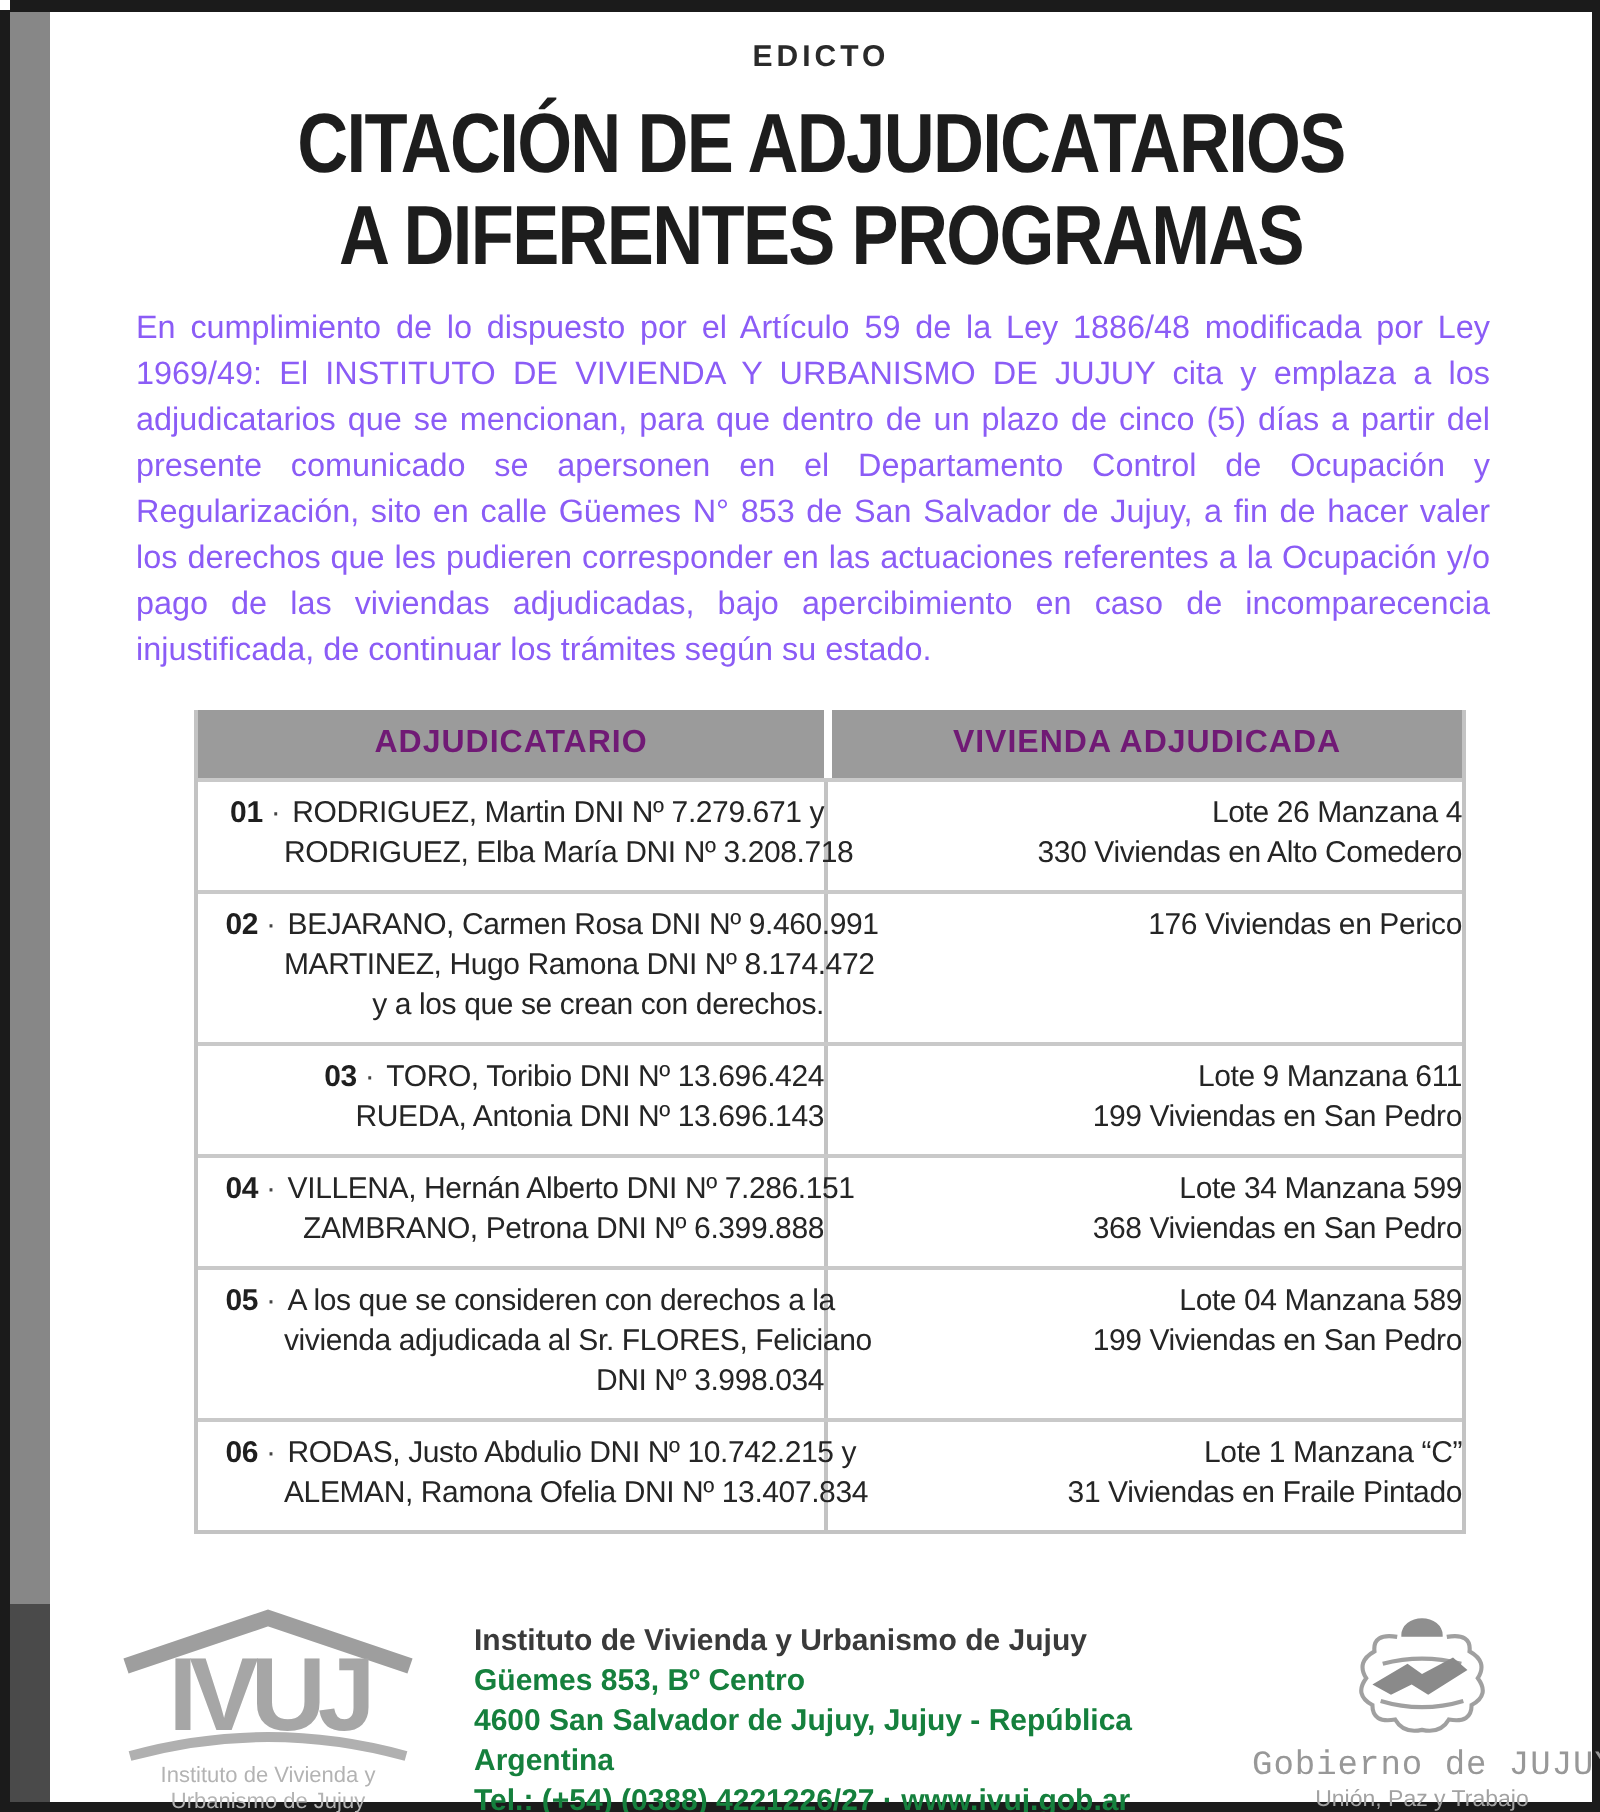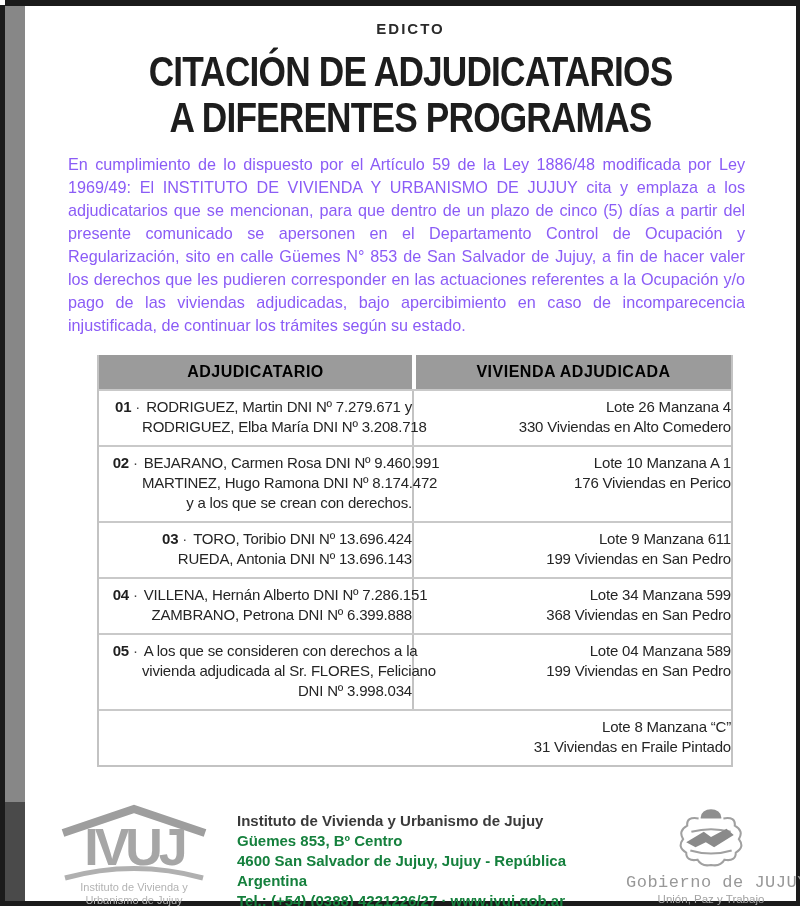--- a/index.html
+++ b/index.html
@@ -56,21 +56,21 @@
   .adj-table {
     margin: 18px 0 0 72px;
     width: 636px;
     border-left: 2px solid #c3c3c3;
     border-right: 2px solid #c3c3c3;
     border-bottom: 2px solid #c3c3c3;
   }
   .t-head { display: flex; gap: 4px; }
   .t-h {
     background: #9b9b9b;
-    color: #000000;
+    color: #701a75;
     font-weight: bold;
     font-size: 16px;
     letter-spacing: 0.5px;
     text-align: center;
     height: 34px; line-height: 34px;
     white-space: nowrap;
   }
   .t-h.left { width: 313px; }
   .t-h.right { flex: 1; }
 
@@ -136,21 +136,20 @@
               <div class="cell-line">330 Viviendas en Alto Comedero</div>
             </div>
           </div>
           <div class="t-row">
             <div class="t-cell t-left">
               <div class="cell-line"><span class="row-num">02</span><span class="row-dot">·</span><span>BEJARANO, Carmen Rosa DNI Nº 9.460.991</span></div>
               <div class="cell-line cont">MARTINEZ, Hugo Ramona DNI Nº 8.174.472</div>
               <div class="cell-line cont">y a los que se crean con derechos.</div>
             </div>
             <div class="t-cell t-right">
-              <div class="cell-line">Lote 10 Manzana A 1</div>
               <div class="cell-line">176 Viviendas en Perico</div>
             </div>
           </div>
           <div class="t-row">
             <div class="t-cell t-left">
               <div class="cell-line"><span class="row-num">03</span><span class="row-dot">·</span><span>TORO, Toribio DNI Nº 13.696.424</span></div>
               <div class="cell-line cont">RUEDA, Antonia DNI Nº 13.696.143</div>
             </div>
             <div class="t-cell t-right">
               <div class="cell-line">Lote 9 Manzana 611</div>
@@ -172,22 +171,26 @@
               <div class="cell-line"><span class="row-num">05</span><span class="row-dot">·</span><span>A los que se consideren con derechos a la</span></div>
               <div class="cell-line cont">vivienda adjudicada al Sr. FLORES, Feliciano</div>
               <div class="cell-line cont">DNI Nº 3.998.034</div>
             </div>
             <div class="t-cell t-right">
               <div class="cell-line">Lote 04 Manzana 589</div>
               <div class="cell-line">199 Viviendas en San Pedro</div>
             </div>
           </div>
           <div class="t-row">
-            <div class="t-cell t-right">
-              <div class="cell-line">Lote 8 Manzana “C”</div>
+            <div class="t-cell t-left">
+              <div class="cell-line"><span class="row-num">06</span><span class="row-dot">·</span><span>RODAS, Justo Abdulio DNI Nº 10.742.215 y</span></div>
+              <div class="cell-line cont">ALEMAN, Ramona Ofelia DNI Nº 13.407.834</div>
+            </div>
+            <div class="t-cell t-right">
+              <div class="cell-line">Lote 1 Manzana “C”</div>
               <div class="cell-line">31 Viviendas en Fraile Pintado</div>
             </div>
           </div>
         </div>
     </div>
 
     <div class="footer">
 
       <div class="ivuj-block">
         <svg width="162" height="78" viewBox="0 0 162 78">

